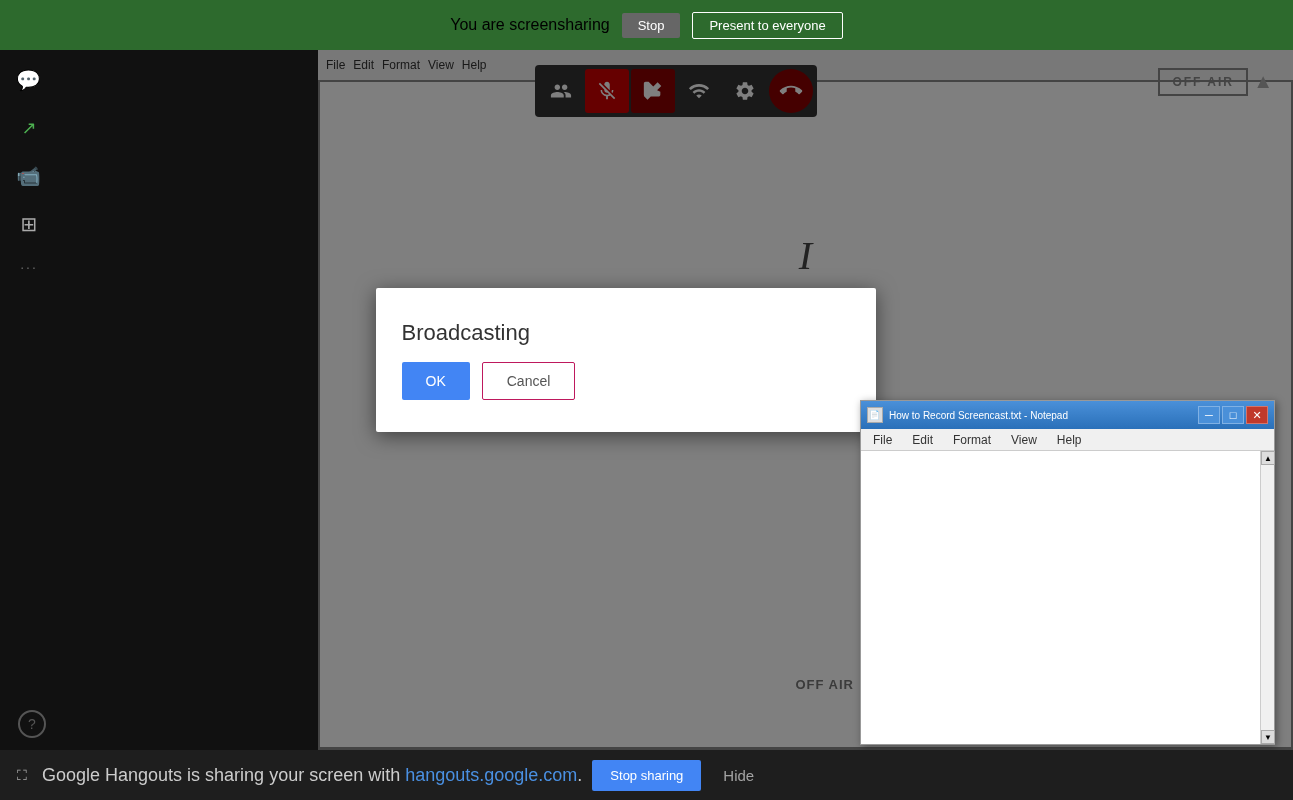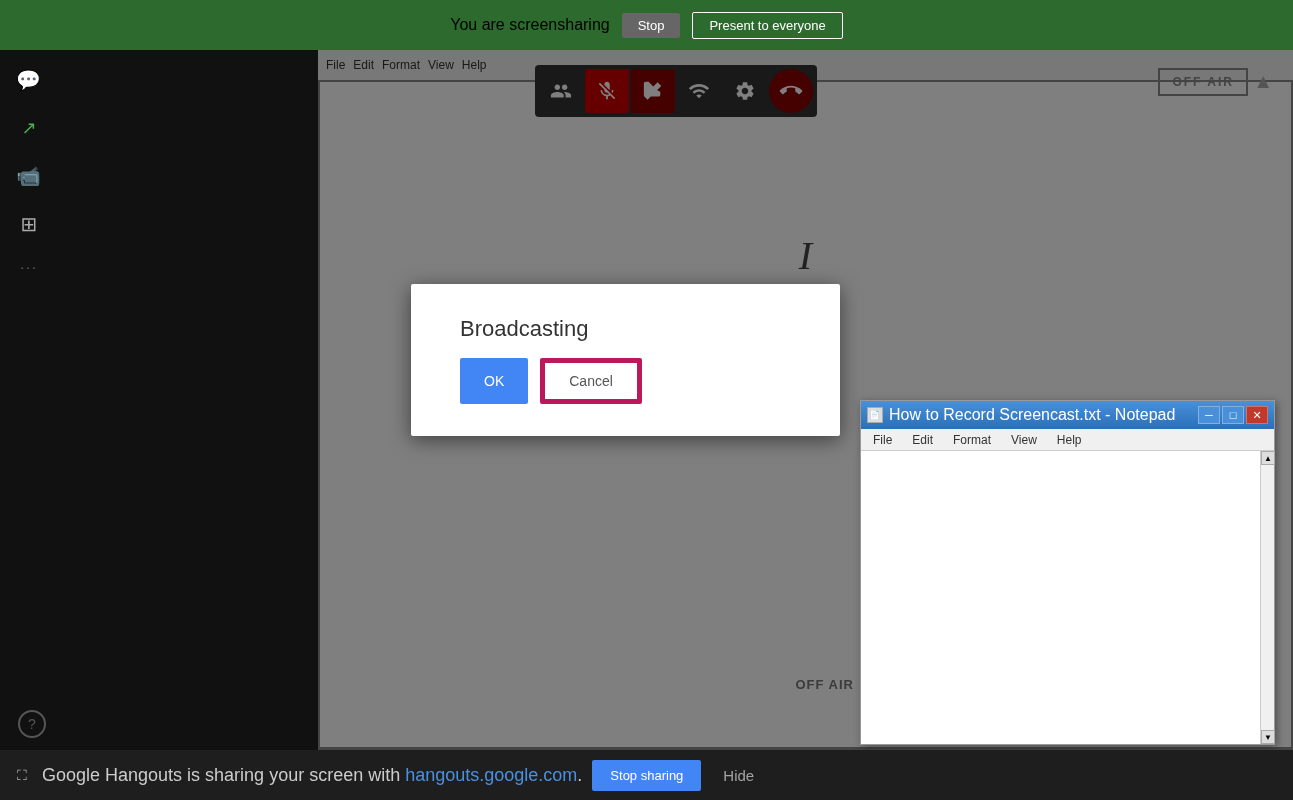--- a/index.html
+++ b/index.html
@@ -183,22 +183,22 @@
       top: 0; left: 0; right: 0; bottom: 0;
       background: rgba(0,0,0,0.5);
       z-index: 50;
       display: flex;
       align-items: center;
       justify-content: center;
     }
 
     #broadcast-modal {
       background: #fff;
-      width: 429px;
-      padding: 32px 49px;
+      width: 500px;
+      padding: 32px 26px;
       border-radius: 2px;
       box-shadow: 0 4px 20px rgba(0,0,0,0.5);
       position: relative;
       
       margin-left: -100px;
       margin-top: -80px;
     }
 
     #broadcast-modal h2 {
       font-size: 22px;
@@ -225,21 +225,21 @@
       border: none;
       padding: 10px 24px;
       font-size: 14px;
       cursor: pointer;
       border-radius: 2px;
     }
 
     #broadcast-modal .cancel-btn {
       background: #fff;
       color: #555;
-      border: 5px solid #be185d;
+      border: 1px solid #be185d;
       padding: 10px 24px;
       font-size: 14px;
       cursor: pointer;
       border-radius: 2px;
     }
 
     
     #notepad-window {
       position: absolute;
       top: 400px;
@@ -273,21 +273,21 @@
       background: #ddd;
       border: 1px solid #aaa;
       display: flex;
       align-items: center;
       justify-content: center;
       font-size: 9px;
     }
 
     #notepad-titlebar .title-text {
       color: #fff;
-      font-size: 16px;
+      font-size: 10px;
       text-align: center;
     }
 
     #notepad-titlebar .window-controls {
       display: flex;
       gap: 2px;
     }
 
     .win-btn {
       width: 22px;

